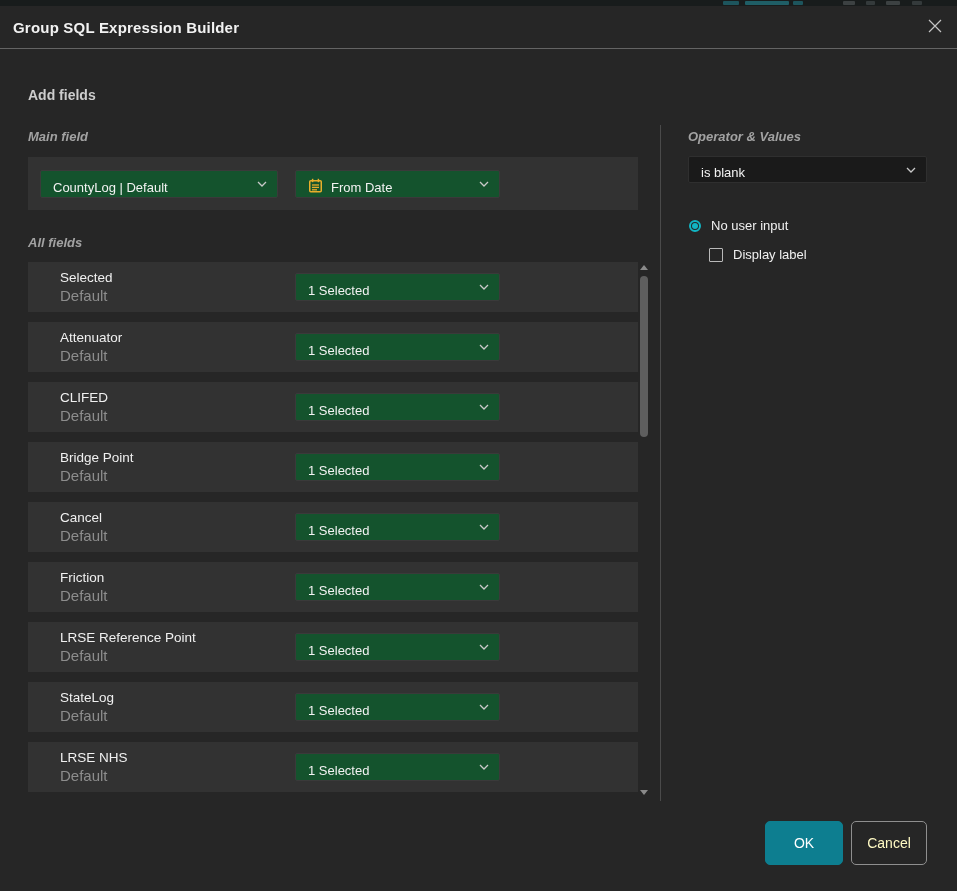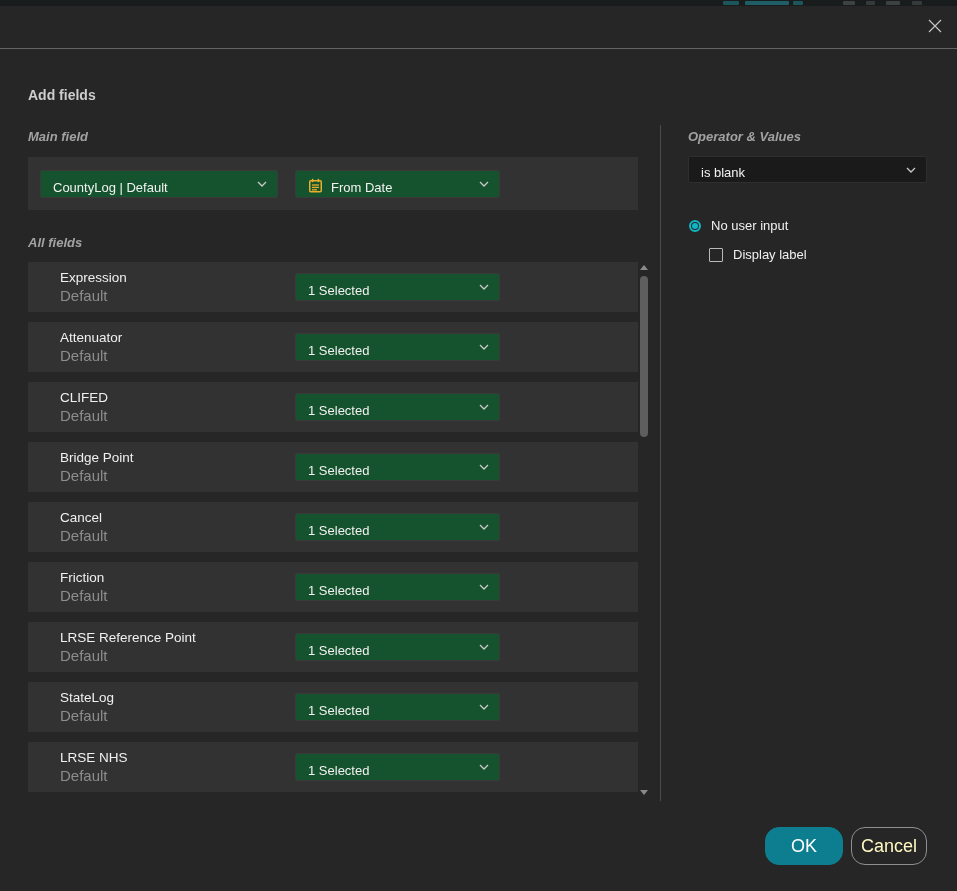--- a/index.html
+++ b/index.html
@@ -73,39 +73,40 @@
   .radio-outer { width:12px; height:12px; border:2px solid var(--radio-teal,#11b6c4); border-radius:50%;
     display:flex; align-items:center; justify-content:center; }
   .radio-dot { width:6px; height:6px; border-radius:50%; background:var(--radio-teal,#11b6c4); }
   .radio-label { font-size:13px; color:#f0f0f0; }
   .check-row { position:absolute; left:709px; top:247px; display:flex; align-items:flex-end; gap:10px; cursor:pointer; }
   .checkbox { width:14px; height:14px; border:1px solid #b9b9b9; border-radius:1px; background:transparent; }
   .check-label { font-size:13px; color:#f0f0f0; }
 
   
   .footer { position:absolute; right:30px; bottom:26px; display:flex; gap:8px; }
-  .btn { height:38px; font-size:18px; font-family:"Liberation Sans", sans-serif; border-radius:14px; cursor:pointer;
+  .btn { height:44px; font-size:14px; font-family:"Liberation Sans", sans-serif; border-radius:5px; cursor:pointer;
     display:flex; align-items:center; justify-content:center; }
   .btn-ok { width:78px; background:var(--primary-teal,#0d7e90); color:#ffffff; border:1px solid var(--primary-teal,#0d7e90); }
   .btn-cancel { width:76px; background:transparent; color:#fef9c3; border:1px solid #8f8f8f; }
 </style>
 </head>
 <body>
 
 <div class="backdrop-strip">
   <div class="frag t1"></div>
   <div class="frag t2"></div>
   <div class="frag t3"></div>
   <div class="frag g1"></div>
   <div class="frag g2"></div>
   <div class="frag g3"></div>
   <div class="frag g4"></div>
 </div>
 
 <div class="titlebar">
+  <div class="dialog-title">Group SQL Expression Builder</div>
   <div class="close-btn">
     <span>
       <svg width="16" height="16" viewBox="0 0 16 16">
           <path d="M2 2 L14 14 M14 2 L2 14" stroke="#c4c4c4" stroke-width="1.2" fill="none"></path>
         </svg>
     </span>
   </div>
 </div>
 
 <div class="h-add">Add fields</div>
@@ -142,21 +143,21 @@
       <svg width="10" height="6" viewBox="0 0 10 6">
           <path d="M1 1l4 4 4-4" fill="none" stroke="#c9c9c9" stroke-width="1.3"></path>
         </svg>
     </span>
   </div>
 </div>
 
 <div class="rows">
 
     <div class="field-row">
-      <div class="row-name">Expression</div>
+      <div class="row-name">Selected</div>
       <div class="row-sub">Default</div>
       <div class="dd dd-row">
         <span class="dd-left">
           <span>1 Selected</span>
         </span>
         <span class="chev">
           <svg width="10" height="6" viewBox="0 0 10 6">
             <path d="M1 1l4 4 4-4" fill="none" stroke="#c9c9c9" stroke-width="1.3"></path>
           </svg>
         </span>

